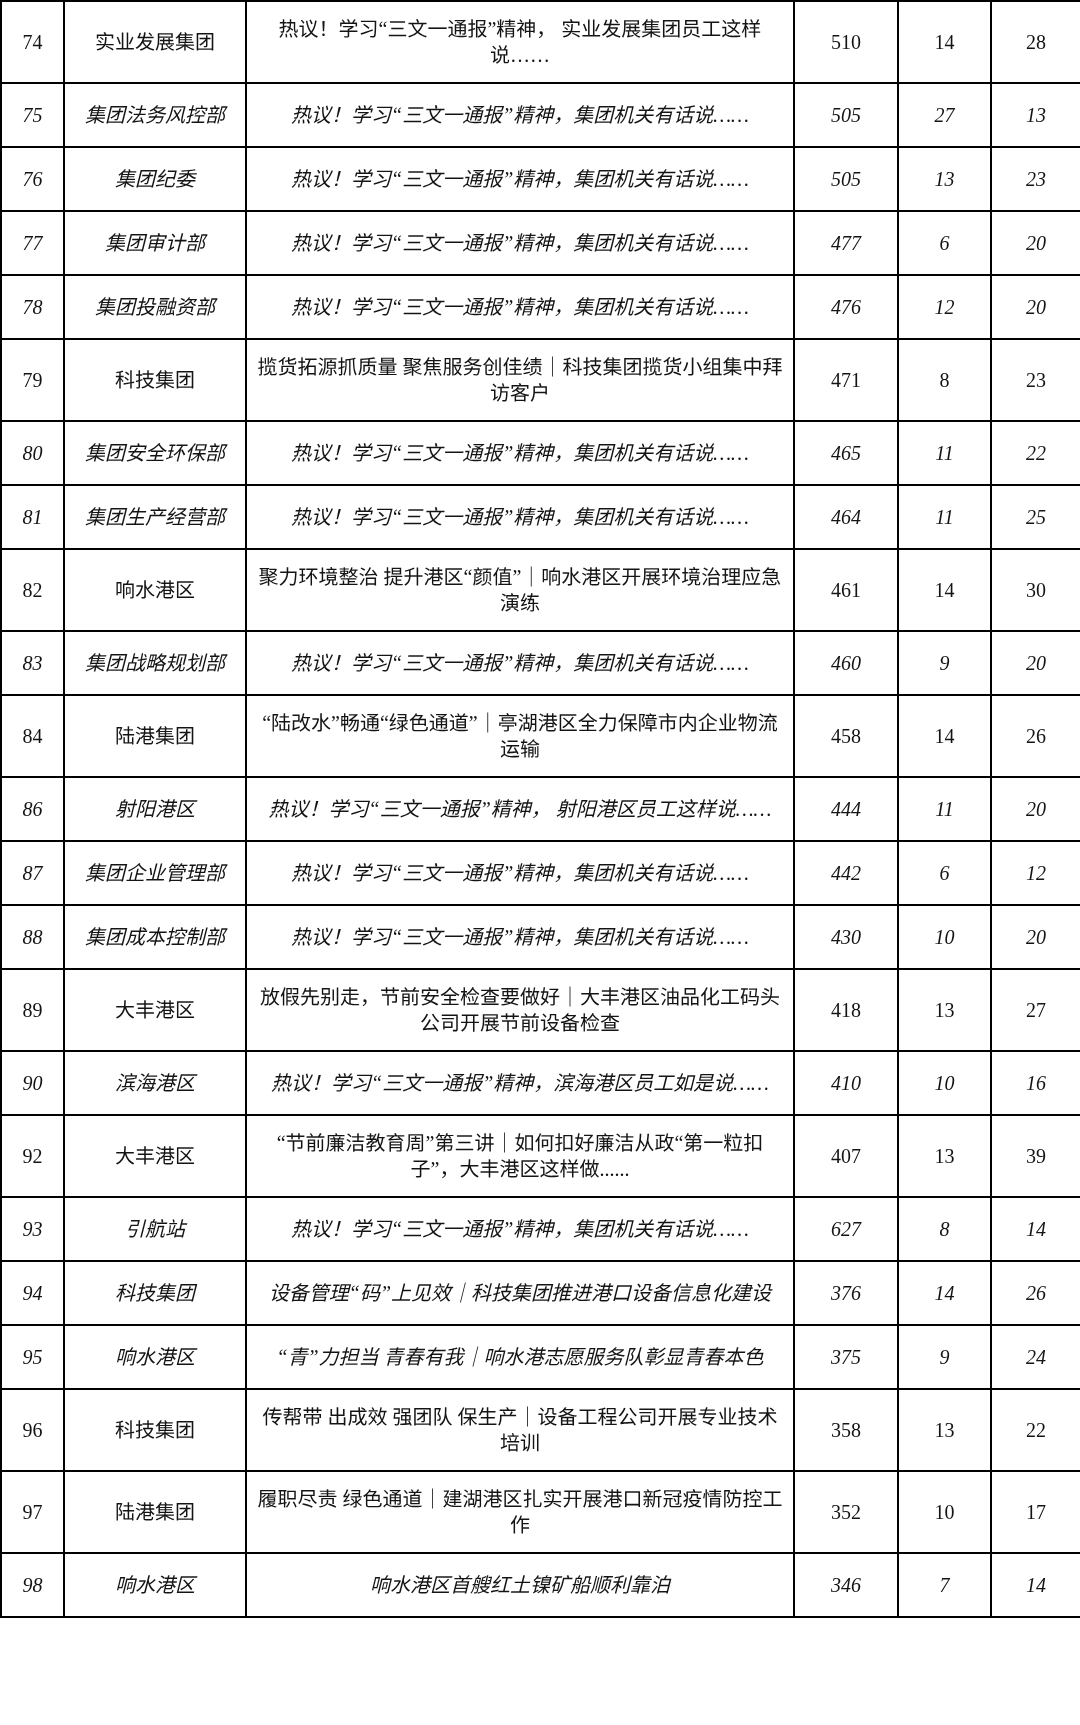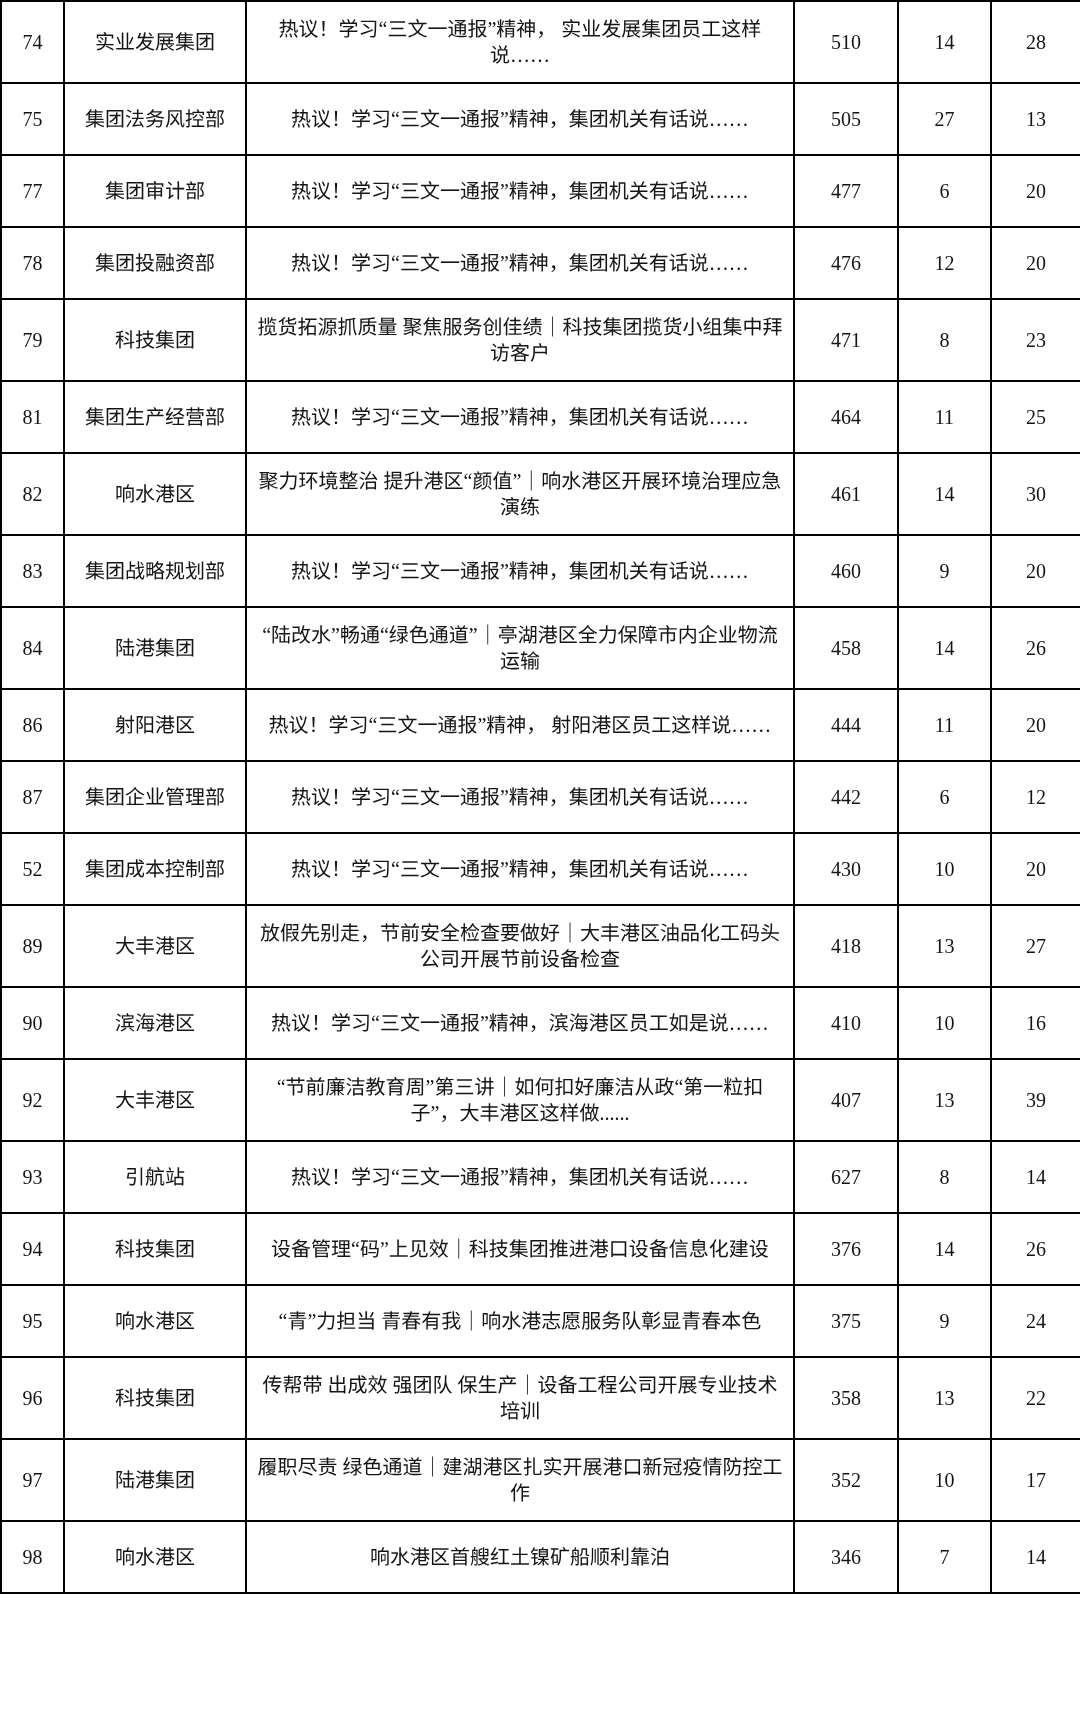--- a/index.html
+++ b/index.html
@@ -25,21 +25,21 @@
     vertical-align: middle;
     font-size: 20px;
     line-height: 1.32;
     padding: 4px 8px;
     box-sizing: border-box;
     word-break: break-all;
   }
   td.c-no    { padding: 4px 2px; }
   td.c-dept  { padding: 4px 6px; }
   td.c-title { padding: 4px 12px; }
-  tr.s { height: 72px; }
+  tr.s { height: 64px; font-style: italic; }
   tr.t { height: 82px; }
 </style>
 </head>
 <body>
 
 <div class="page">
   <table class="report">
     <colgroup>
       <col style="width:63px">
         <col style="width:182px">
@@ -59,20 +59,28 @@
       </tr>
       <tr class="s">
         <td class="c-no">75</td>
         <td class="c-dept">集团法务风控部</td>
         <td class="c-title">热议！学习“三文一通报”精神，集团机关有话说……</td>
         <td class="c-num">505</td>
         <td class="c-num">27</td>
         <td class="c-num">13</td>
       </tr>
       <tr class="s">
+        <td class="c-no">76</td>
+        <td class="c-dept">集团纪委</td>
+        <td class="c-title">热议！学习“三文一通报”精神，集团机关有话说……</td>
+        <td class="c-num">505</td>
+        <td class="c-num">13</td>
+        <td class="c-num">23</td>
+      </tr>
+      <tr class="s">
         <td class="c-no">77</td>
         <td class="c-dept">集团审计部</td>
         <td class="c-title">热议！学习“三文一通报”精神，集团机关有话说……</td>
         <td class="c-num">477</td>
         <td class="c-num">6</td>
         <td class="c-num">20</td>
       </tr>
       <tr class="s">
         <td class="c-no">78</td>
         <td class="c-dept">集团投融资部</td>
@@ -83,20 +91,28 @@
       </tr>
       <tr class="t">
         <td class="c-no">79</td>
         <td class="c-dept">科技集团</td>
         <td class="c-title">揽货拓源抓质量 聚焦服务创佳绩｜科技集团揽货小组集中拜访客户</td>
         <td class="c-num">471</td>
         <td class="c-num">8</td>
         <td class="c-num">23</td>
       </tr>
       <tr class="s">
+        <td class="c-no">80</td>
+        <td class="c-dept">集团安全环保部</td>
+        <td class="c-title">热议！学习“三文一通报”精神，集团机关有话说……</td>
+        <td class="c-num">465</td>
+        <td class="c-num">11</td>
+        <td class="c-num">22</td>
+      </tr>
+      <tr class="s">
         <td class="c-no">81</td>
         <td class="c-dept">集团生产经营部</td>
         <td class="c-title">热议！学习“三文一通报”精神，集团机关有话说……</td>
         <td class="c-num">464</td>
         <td class="c-num">11</td>
         <td class="c-num">25</td>
       </tr>
       <tr class="t">
         <td class="c-no">82</td>
         <td class="c-dept">响水港区</td>
@@ -131,21 +147,21 @@
       </tr>
       <tr class="s">
         <td class="c-no">87</td>
         <td class="c-dept">集团企业管理部</td>
         <td class="c-title">热议！学习“三文一通报”精神，集团机关有话说……</td>
         <td class="c-num">442</td>
         <td class="c-num">6</td>
         <td class="c-num">12</td>
       </tr>
       <tr class="s">
-        <td class="c-no">52</td>
+        <td class="c-no">88</td>
         <td class="c-dept">集团成本控制部</td>
         <td class="c-title">热议！学习“三文一通报”精神，集团机关有话说……</td>
         <td class="c-num">430</td>
         <td class="c-num">10</td>
         <td class="c-num">20</td>
       </tr>
       <tr class="t">
         <td class="c-no">89</td>
         <td class="c-dept">大丰港区</td>
         <td class="c-title">放假先别走，节前安全检查要做好｜大丰港区油品化工码头公司开展节前设备检查</td>

